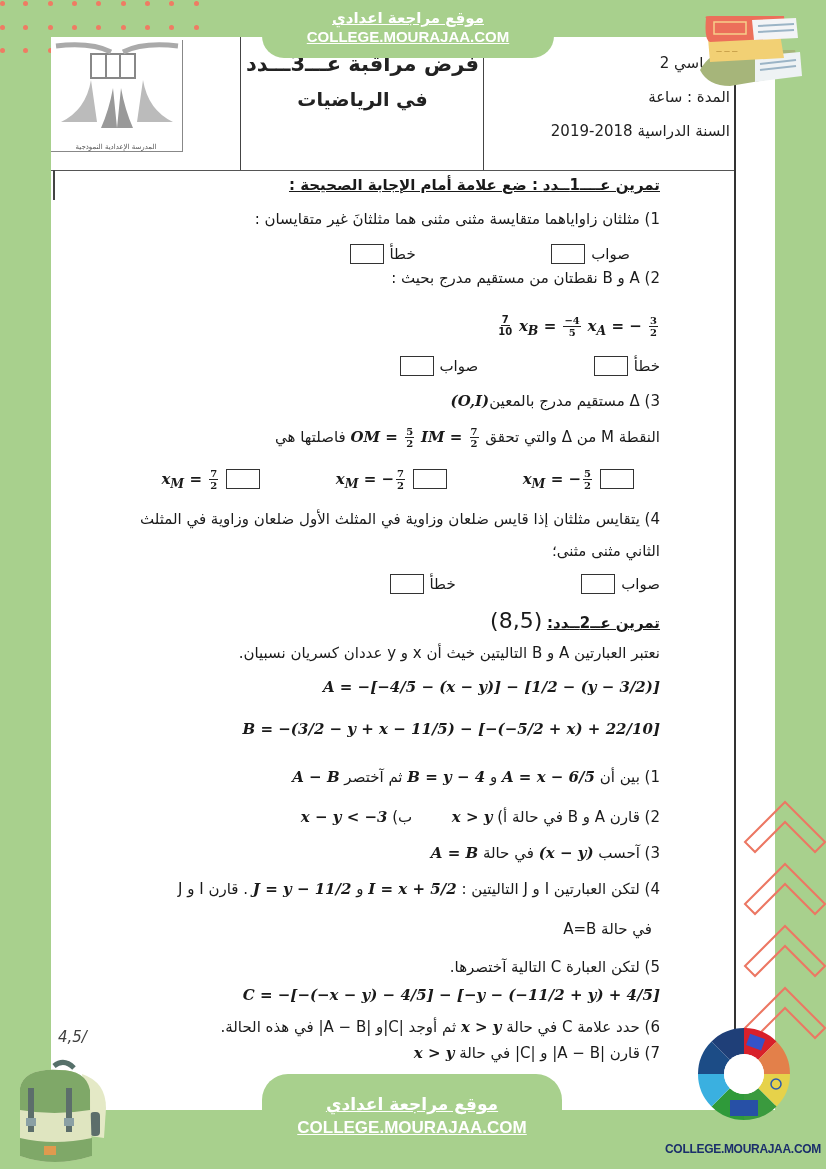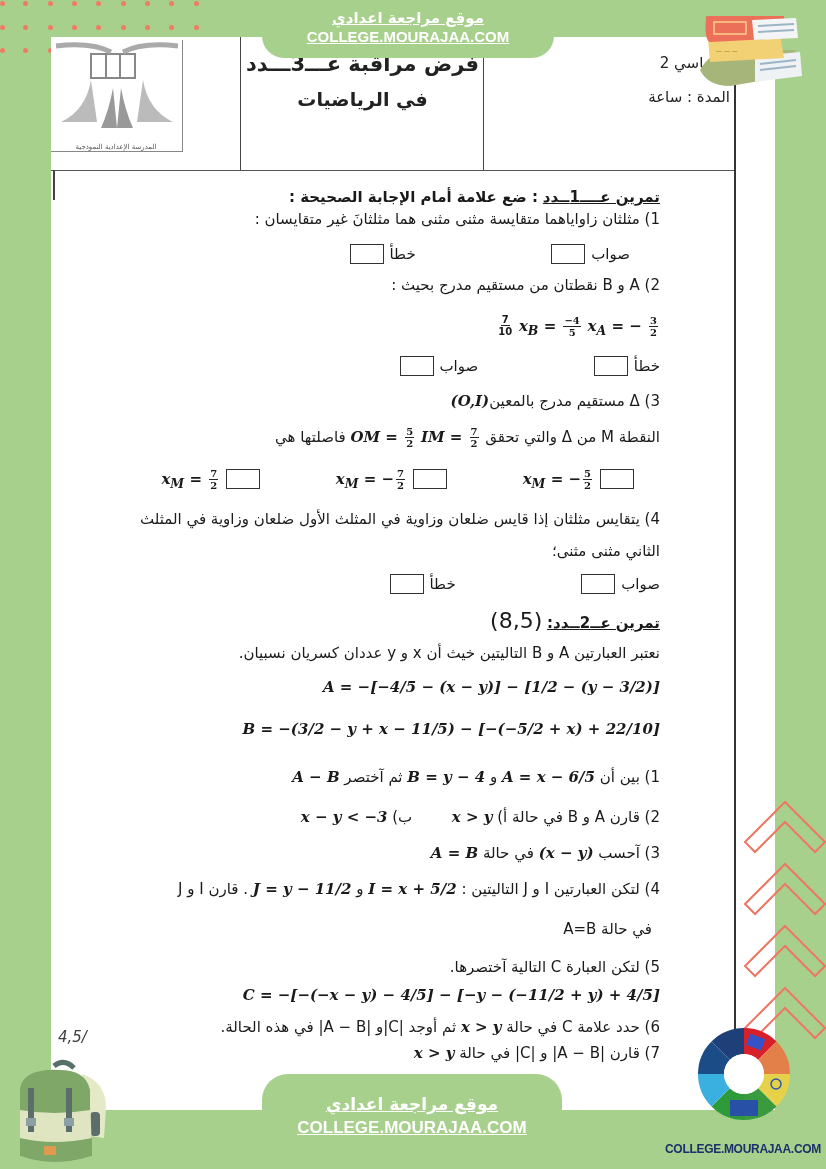--- a/index.html
+++ b/index.html
@@ -105,37 +105,38 @@
   </svg>
   <div class="logo-caption">المدرسة الإعدادية النموذجية</div>
 </div>
 
 <div class="hdr-title">فرض مراقبة عـــ3ـــدد</div>
 <div class="hdr-subject">في الرياضيات</div>
 
 <div class="hdr-right">
   <div>8أساسي 2</div>
   <div>المدة : ساعة</div>
+  <div>السنة الدراسية 2018-2019</div>
 </div>
 
 <div class="content">
 
-  <div class="ln" style="top:16px; right:0;">
+  <div class="ln" style="top:4px; right:0;text-decoration:underline;">
     <span class="b u">تمرين عــــ1ــدد</span>
     <span class="b">: ضع علامة أمام الإجابة الصحيحة :</span>
   </div>
 
   <div class="ln" style="top:38px;">1) مثلثان زاواياهما متقايسة مثنى مثنى هما مثلثانَ غير متقايسان :</div>
   <div class="ln" style="top:72px; right:30px;">
     <span>صواب</span><span class="box"></span>
     <span style="display:inline-block; width:120px;"></span>
     <span>خطأ</span><span class="box"></span>
   </div>
 
-  <div class="ln" style="top:104px;text-align:center;">2) A و B نقطتان من مستقيم مدرج بحيث :</div>
+  <div class="ln" style="top:97px;text-align:center;">2) A و B نقطتان من مستقيم مدرج بحيث :</div>
   <div class="ln" style="top:142px;">
     <span class="m">x<sub>A</sub> = − <span class="frac">
           <span class="num">3</span>
           <span>2</span>
         </span></span>
     <span class="m">x<sub>B</sub> = <span class="frac">
           <span class="num">−4</span>
           <span>5</span>
         </span></span>
     <span class="frac">

